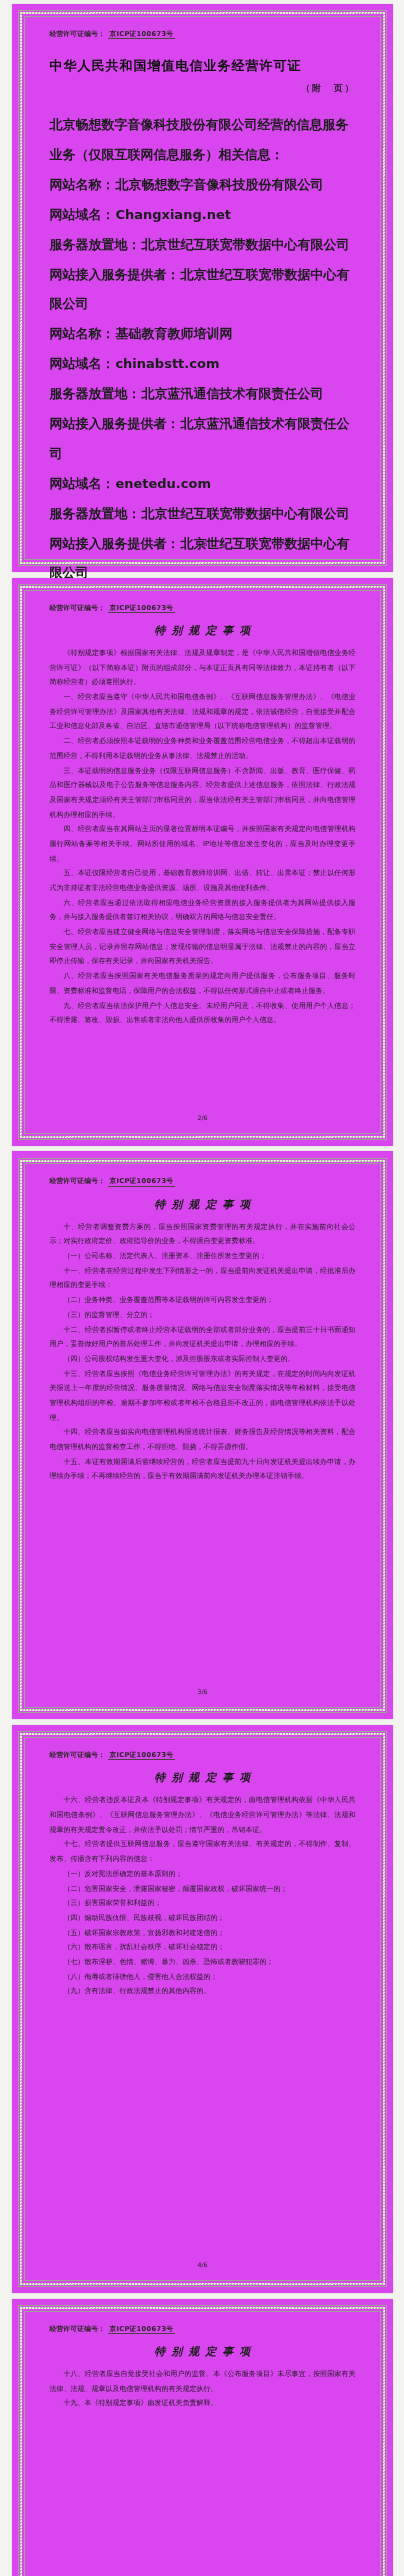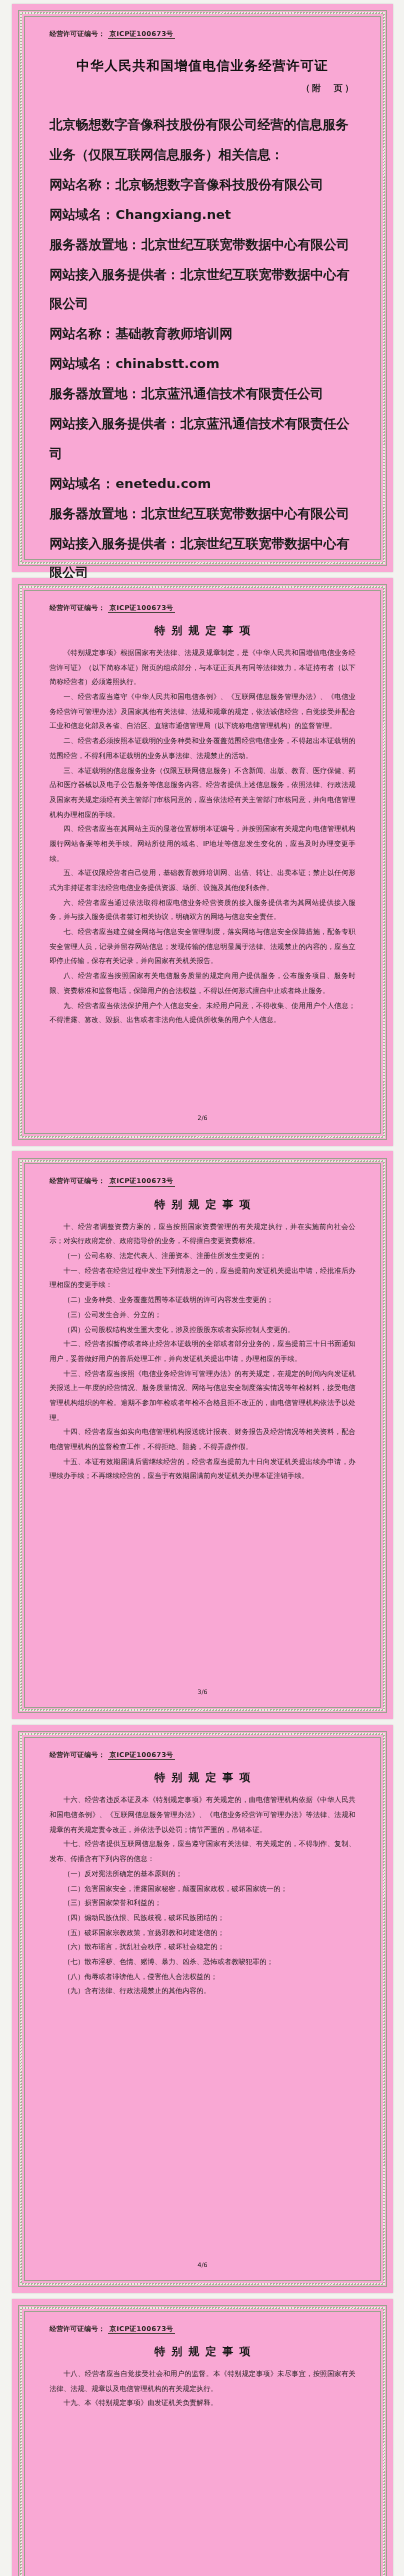--- a/index.html
+++ b/index.html
@@ -12,21 +12,21 @@
   .doc {
     width: 405px;
     padding: 4.1px 0 5.2px;
     box-sizing: border-box;
   }
   .page {
     position: relative;
     width: 381px;
     height: 568px;
     margin: 0 auto 5.7px;
-    background: #f9a8d4;
+    background: #d946ef;
     box-shadow: 0 0 1.5px rgba(0,0,0,.18);
     box-sizing: border-box;
   }
   .page:last-child { margin-bottom: 0; }
   
   .frame {
     position: absolute;
     inset: 6.2px;
     border: 0.5px solid #9aa48e;
     pointer-events: none;
@@ -54,21 +54,21 @@
     font-size: 6.7px;
     font-weight: 700;
     letter-spacing: 0.3px;
     color: #2a2622;
   }
   .doc-header .num {
     border-bottom: 0.5px solid #4a443e;
     padding: 0 1.5px 0.5px;
   }
   .cert-title {
-    text-align: center;
+    text-align: left;
     font-size: 13px;
     font-weight: 700;
     letter-spacing: 1px;
     margin: 18.5px 0 0;
     color: #111;
   }
   .cert-subtitle {
     text-align: right;
     font-size: 8.8px;
     font-weight: 700;
@@ -83,20 +83,21 @@
   }
   .info p { margin: 0; }
   .info .lbl { margin-right: 1px; }
   .sp-title {
     text-align: center;
     font-size: 10.8px;
     font-weight: 700;
     letter-spacing: 6.2px;
     text-indent: 6.2px;
     margin: 11.3px 0 8.2px;
+    font-style: italic;
   }
   .paras {
     font-size: 7px;
     line-height: 2.1;
     text-align: justify;
   }
   .paras p {
     margin: 0;
     text-indent: 2em;
   }
@@ -174,23 +175,23 @@
       <div class="doc-header">
         <span>经营许可证编号：</span>
         <span class="num">京ICP证100673号</span>
       </div>
       <h2 class="sp-title">特别规定事项</h2>
       <div class="paras">
           <p>十、经营者调整资费方案的，应当按照国家资费管理的有关规定执行，并在实施前向社会公示；对实行政府定价、政府指导价的业务，不得擅自变更资费标准。</p>
           <p>（一）公司名称、法定代表人、注册资本、注册住所发生变更的；</p>
           <p>十一、经营者在经营过程中发生下列情形之一的，应当提前向发证机关提出申请，经批准后办理相应的变更手续：</p>
           <p>（二）业务种类、业务覆盖范围等本证载明的许可内容发生变更的；</p>
-          <p>（三）公司发生合并、分立的；</p>
+          <p>（三）的监督管理、分立的；</p>
+          <p>十二、经营者拟暂停或者终止经营本证载明的全部或者部分业务的，应当提前三十日书面通知用户，妥善做好用户的善后处理工作，并向发证机关提出申请，办理相应的手续。</p>
           <p>（四）公司股权结构发生重大变化，涉及控股股东或者实际控制人变更的。</p>
-          <p>十二、经营者拟暂停或者终止经营本证载明的全部或者部分业务的，应当提前三十日书面通知用户，妥善做好用户的善后处理工作，并向发证机关提出申请，办理相应的手续。</p>
           <p>十三、经营者应当按照《电信业务经营许可管理办法》的有关规定，在规定的时间内向发证机关报送上一年度的经营情况、服务质量情况、网络与信息安全制度落实情况等年检材料，接受电信管理机构组织的年检。逾期不参加年检或者年检不合格且拒不改正的，由电信管理机构依法予以处理。</p>
           <p>十四、经营者应当如实向电信管理机构报送统计报表、财务报告及经营情况等相关资料，配合电信管理机构的监督检查工作，不得拒绝、阻挠，不得弄虚作假。</p>
           <p>十五、本证有效期届满后需继续经营的，经营者应当提前九十日向发证机关提出续办申请，办理续办手续；不再继续经营的，应当于有效期届满前向发证机关办理本证注销手续。</p>
         </div>
       <div class="page-num">3/6</div>
     </div>
   </section>
 
   <section class="page">
     <div class="frame"></div>
@@ -219,21 +220,21 @@
 
   <section class="page">
     <div class="frame"></div>
     <div class="content">
       <div class="doc-header">
         <span>经营许可证编号：</span>
         <span class="num">京ICP证100673号</span>
       </div>
       <h2 class="sp-title">特别规定事项</h2>
       <div class="paras">
-          <p>十八、经营者应当自觉接受社会和用户的监督。本《特别规定事项》未尽事宜，按照国家有关法律、法规、规章以及电信管理机构的有关规定执行。</p>
+          <p>十八、经营者应当自觉接受社会和用户的监督。本《公布服务项目》未尽事宜，按照国家有关法律、法规、规章以及电信管理机构的有关规定执行。</p>
           <p>十九、本《特别规定事项》由发证机关负责解释。</p>
         </div>
 
     </div>
   </section>
 
 </div>
 
 
 </body></html>

